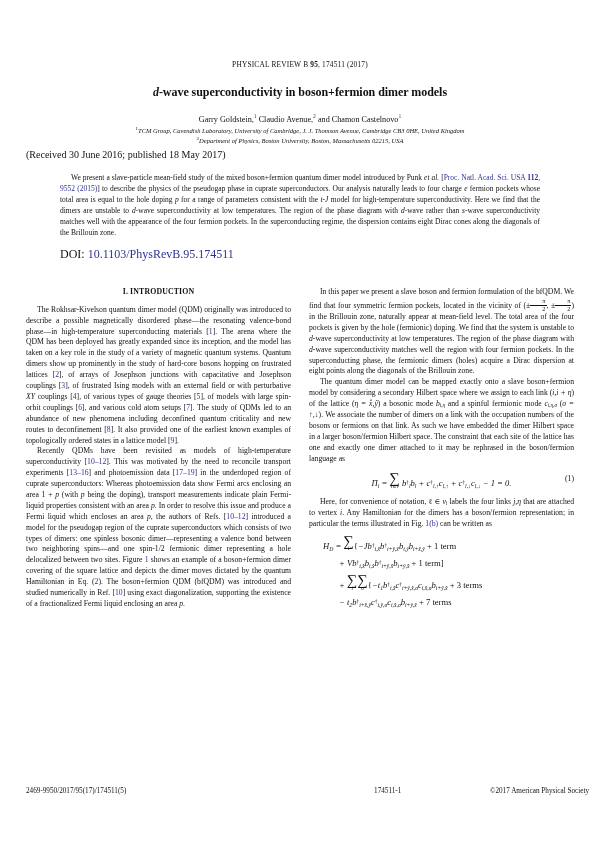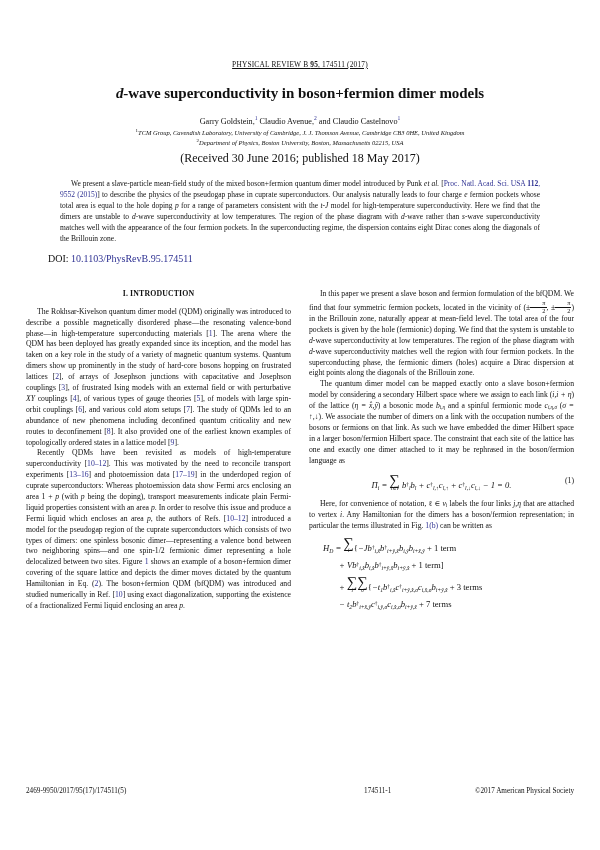--- a/index.html
+++ b/index.html
@@ -22,27 +22,26 @@
     padding: 60px 26px 0 26px;
     position: relative;
   }
 
   
   .journal-ref {
     text-align: center;
     font-size: 7.4px;
     letter-spacing: 0.18px;
     margin: 0 0 16px 0;
-    text-decoration: underline;
   }
   .journal-ref b { font-weight: bold; }
 
   .paper-title {
     text-align: center;
-    font-size: 15px;
+    font-size: 12px;
     font-weight: bold;
     margin: 0 0 13px 0;
     letter-spacing: -0.05px;
   }
   .paper-title i { font-style: italic; }
 
   .authors {
     text-align: center;
     font-size: 8.2px;
     margin: 0 0 2px 0;
@@ -52,39 +51,38 @@
   .affil {
     text-align: center;
     font-size: 6.5px;
     font-style: italic;
     margin: 0 0 1px 0;
     line-height: 1.32;
   }
   .affil sup { font-style: normal; font-size: 5px; vertical-align: super; }
 
   .received {
-    text-align: center;
-    font-size: 12px;
+    font-size: 10px;
     margin: 3px 0 12px 0;
   }
 
   
   .abstract {
     margin: 0 34px 0 34px;
     font-size: 7.5px;
     line-height: 1.47;
     text-align: justify;
     text-indent: 11px;
   }
   .abstract i { font-style: italic; }
   .lnk { color: #2e3192; }
 
   .doi {
-    margin: 9px 0 0 22px;
-    font-size: 10px;
+    margin: 9px 0 0 34px;
+    font-size: 12px;
   }
 
   
   .columns {
     margin-top: 25px;
     display: flex;
     gap: 18px;
     height: 470px;
   }
   .col {
@@ -163,39 +161,39 @@
     font-size: 0.82em;
     line-height: 1;
   }
   .frac .num { display: block; border-bottom: 0.6px solid #111; padding: 0 1px; }
   .frac .den { display: block; padding: 0 1px; }
 
   
   .footer {
     position: absolute;
     left: 26px;
-    right: 26px;
+    right: 11px;
     bottom: 55px;
     display: flex;
     font-size: 7.2px;
   }
   .footer .f-left { flex: 1; text-align: left; }
   .footer .f-mid { flex: 1; text-align: right; }
   .footer .f-right { flex: 1; text-align: right; }
 </style>
 </head>
 <body>
 
 <div class="page">
 
   <div class="journal-ref"><span>PHYSICAL REVIEW B </span><b>95</b><span>, 174511 (2017)</span></div>
 
   <h1 class="paper-title"><i>d</i><span>-wave superconductivity in boson+fermion dimer models</span></h1>
 
-  <div class="authors"><span>Garry Goldstein,</span><sup>1</sup><span> Claudio Avenue,</span><sup>2</sup><span> and Claudio Castelnovo</span><sup>1</sup></div>
+  <div class="authors"><span>Garry Goldstein,</span><sup>1</sup><span> Claudio Avenue,</span><sup>2</sup><span> and Chamon Castelnovo</span><sup>1</sup></div>
 
   <div class="affil"><sup>1</sup><span>TCM Group, Cavendish Laboratory, University of Cambridge, J. J. Thomson Avenue, Cambridge CB3 0HE, United Kingdom</span></div>
   <div class="affil"><sup>2</sup><span>Department of Physics, Boston University, Boston, Massachusetts 02215, USA</span></div>
 
   <div class="received">(Received 30 June 2016; published 18 May 2017)</div>
 
   <div class="abstract"><span>We present a slave-particle mean-field study of the mixed boson+fermion quantum dimer model introduced by Punk </span><i>et al.</i><span> [</span><span class="lnk"><span>Proc. Natl. Acad. Sci. USA </span><b>112</b><span>, 9552 (2015)</span></span><span>] to describe the physics of the pseudogap phase in cuprate superconductors. Our analysis naturally leads to four charge </span><i>e</i><span> fermion pockets whose total area is equal to the hole doping </span><i>p</i><span> for a range of parameters consistent with the </span><i>t-J</i><span> model for high-temperature superconductivity. Here we find that the dimers are unstable to </span><i>d</i><span>-wave superconductivity at low temperatures. The region of the phase diagram with </span><i>d</i><span>-wave rather than </span><i>s</i><span>-wave superconductivity matches well with the appearance of the four fermion pockets. In the superconducting regime, the dispersion contains eight Dirac cones along the diagonals of the Brillouin zone.</span></div>
 
   <div class="doi"><span>DOI: </span><span class="lnk">10.1103/PhysRevB.95.174511</span></div>
 

